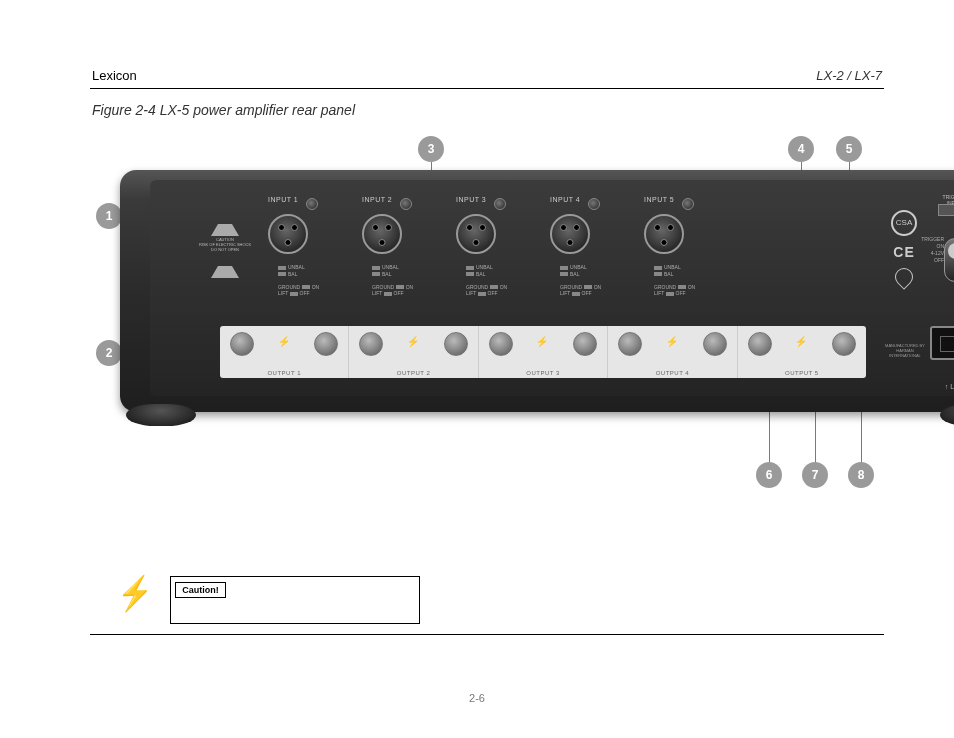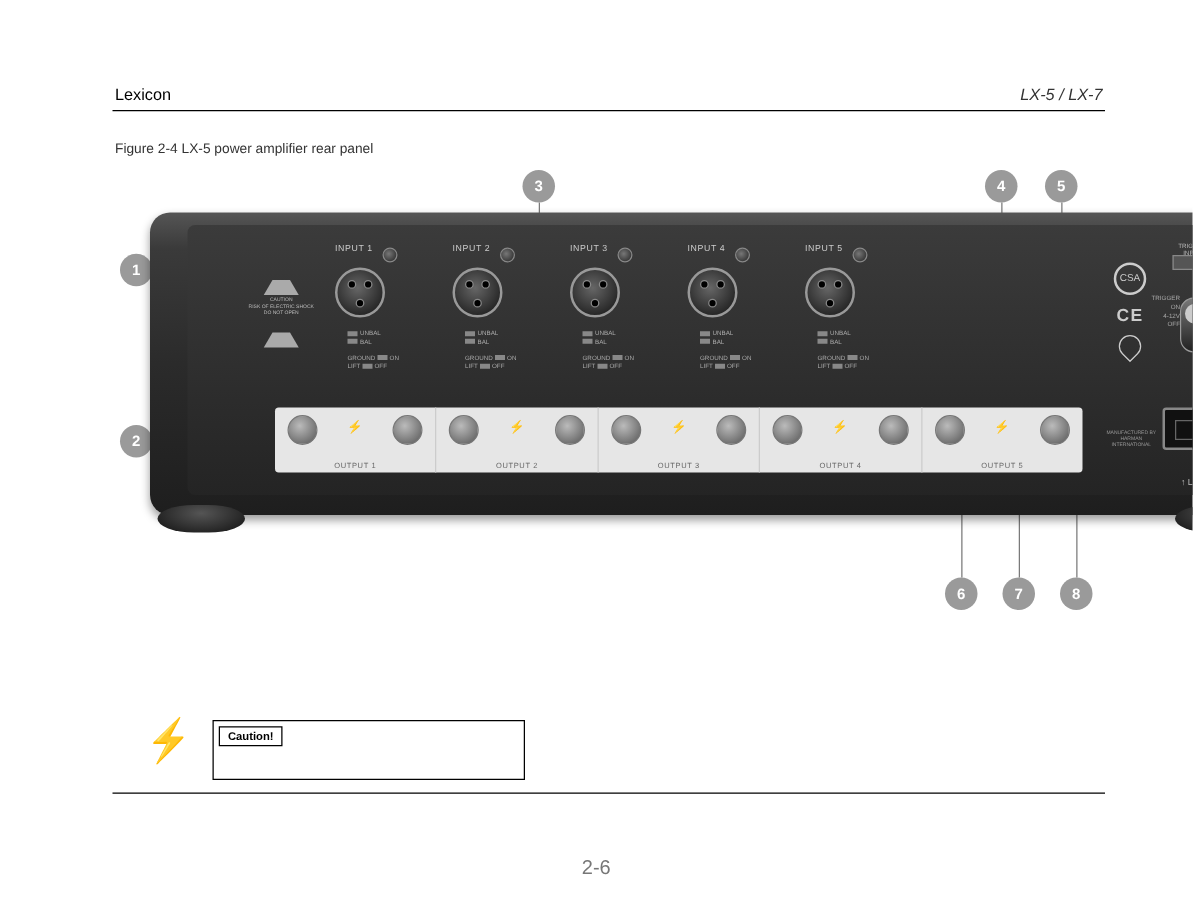--- a/index.html
+++ b/index.html
@@ -41,24 +41,25 @@
   .header-right {
     position: absolute;
     top: 68px;
     right: 72px;
     font-size: 13px;
     font-style: italic;
     color: #333;
   }
   .figure-caption {
     position: absolute;
-    top: 113px;
+    top: 102px;
     left: 92px;
-    font-size: 11px;
+    font-size: 14px;
     color: #333;
+    font-style: italic;
   }
   .callout {
     position: absolute;
     width: 26px;
     height: 26px;
     border-radius: 50%;
     background: #9a9a9a;
     color: #fff;
     font-size: 12px;
     display: flex;
@@ -366,32 +367,32 @@
     border: 1px solid #bbb;
     border-radius: 50%;
     width: 28px;
     height: 28px;
   }
   .page-num {
     position: absolute;
     bottom: 34px;
     left: 50%;
     transform: translateX(-50%);
-    font-size: 16px;
+    font-size: 11px;
     color: #777;
     text-align: center;
   }
 </style>
 </head>
 <body>
 
 <div class="page">
 
   <div class="header-left">Lexicon</div>
-  <div class="header-right">LX-5 / LX-7</div>
+  <div class="header-right">LX-2 / LX-7</div>
   <div class="hr-top"></div>
 
   <div class="figure-caption">Figure 2-4  LX-5 power amplifier rear panel</div>
 
   <div class="callout" style="top:203px; left:96px;">1</div>
   <div class="lead" style="top:216px; left:122px; width:92px;"></div>
 
   <div class="callout" style="top:136px; left:418px;">3</div>
   <div class="lead-v" style="top:162px; left:431px; height:100px;"></div>
   <div class="circle-ring" style="top:254px; left:417px;"></div>

